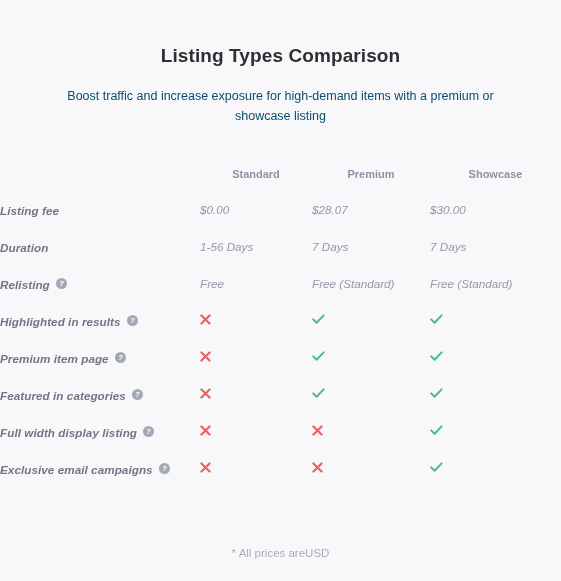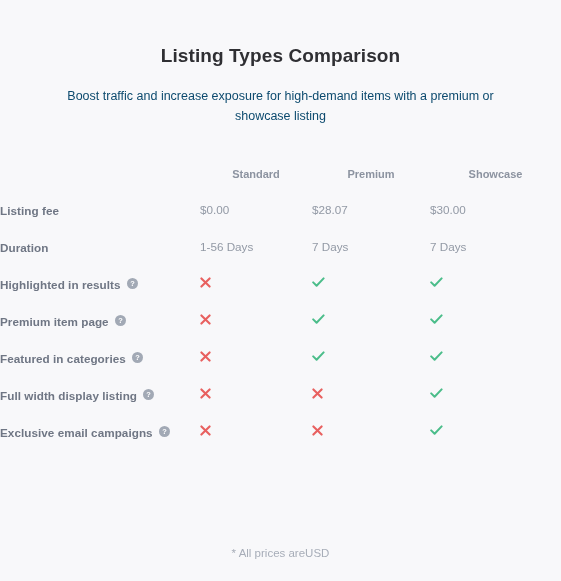--- a/index.html
+++ b/index.html
@@ -70,20 +70,21 @@
     color: #8c93a0;
     text-align: center;
   }
   .head-row th.label-head {
     text-align: left;
   }
 
   .row td {
     height: 37px;
     vertical-align: middle;
+    font-style: italic;
   }
 
   .rlabel {
     padding-left: 30px;
     font-size: 11.7px;
     font-weight: 600;
     color: #6f7684;
     white-space: nowrap;
     letter-spacing: 0.05px;
   }
@@ -160,20 +161,29 @@
           <td class="cell">$28.07</td>
           <td class="cell">$30.00</td>
         </tr>
         <tr class="row">
           <td class="rlabel"><span class="lbl-text">Duration</span></td>
           <td class="cell">1-56 Days</td>
           <td class="cell">7 Days</td>
           <td class="cell">7 Days</td>
         </tr>
         <tr class="row">
+          <td class="rlabel"><span class="lbl-text">Relisting</span><span class="help-icon"><svg width="11" height="11" viewBox="0 0 11 11">
+                <circle cx="5.5" cy="5.5" r="5.5" fill="#a2a9b5"></circle>
+                <text x="5.5" y="8.1" text-anchor="middle" font-family="Liberation Sans, sans-serif" font-size="7.4" font-weight="700" fill="#ffffff">?</text>
+              </svg></span></td>
+          <td class="cell">Free</td>
+          <td class="cell">Free (Standard)</td>
+          <td class="cell">Free (Standard)</td>
+        </tr>
+        <tr class="row">
           <td class="rlabel"><span class="lbl-text">Highlighted in results</span><span class="help-icon"><svg width="11" height="11" viewBox="0 0 11 11">
                 <circle cx="5.5" cy="5.5" r="5.5" fill="#a2a9b5"></circle>
                 <text x="5.5" y="8.1" text-anchor="middle" font-family="Liberation Sans, sans-serif" font-size="7.4" font-weight="700" fill="#ffffff">?</text>
               </svg></span></td>
           <td class="cell"><span class="mark"><svg width="11" height="11" viewBox="0 0 11 11">
                 <path d="M1.4 1.4 L9.6 9.6 M9.6 1.4 L1.4 9.6" fill="none" stroke="#e8605f" stroke-width="2.1" stroke-linecap="round"></path>
               </svg></span></td>
           <td class="cell"><span class="mark"><svg width="13" height="11" viewBox="0 0 13 11">
                 <path d="M1.2 5.4 L4.6 8.8 L11.6 1.4" fill="none" stroke="#4bbd8a" stroke-width="2" stroke-linecap="round" stroke-linejoin="round"></path>
               </svg></span></td>

